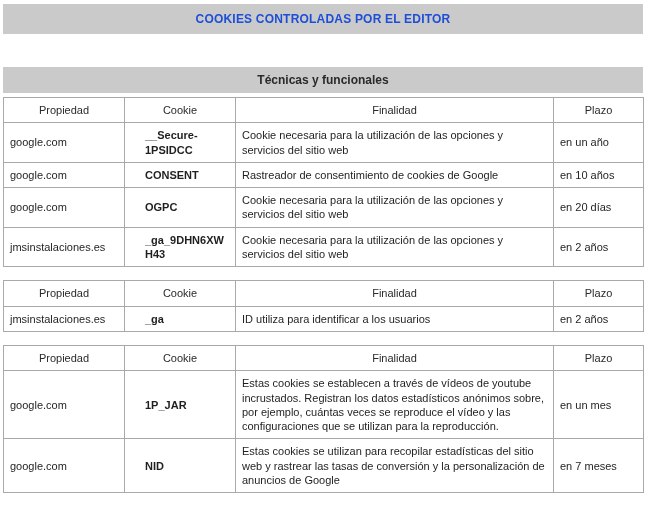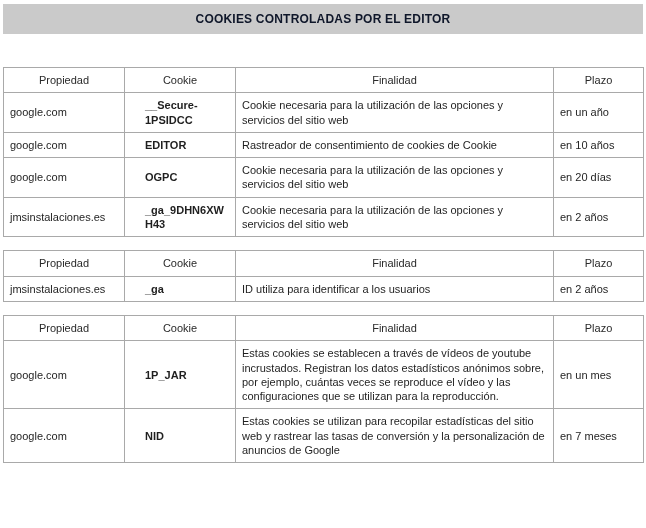--- a/index.html
+++ b/index.html
@@ -10,21 +10,21 @@
     color: #1f1f1f;
   }
   .page {
     width: 646px;
     height: 528px;
     padding: 4px 3px 0 3px;
     overflow: hidden;
   }
   .title-bar {
     background: #cacaca;
-    color: #0f172a;
+    color: #1d4ed8;
     font-size: 12px;
     font-weight: bold;
     text-align: center;
     padding: 8px 0;
     letter-spacing: 0.2px;
     margin-bottom: 33px;
   }
   .section-bar {
     background: #cacaca;
     color: #2a2a2a;
@@ -66,20 +66,21 @@
   td { text-align: left; }
 </style>
 </head>
 <body>
 
 <div class="page">
 
   <div class="title-bar">COOKIES CONTROLADAS POR EL EDITOR</div>
 
   <div class="section">
+    <div class="section-bar">Técnicas y funcionales</div>
     <table>
       <colgroup>
           <col class="c1">
           <col class="c2">
           <col class="c3">
           <col class="c4">
         </colgroup>
       <thead>
         <tr>
           <th>Propiedad</th>
@@ -90,22 +91,22 @@
       </thead>
       <tbody>
         <tr>
           <td>google.com</td>
           <td class="cookie">__Secure-1PSIDCC</td>
           <td>Cookie necesaria para la utilización de las opciones y servicios del sitio web</td>
           <td>en un año</td>
         </tr>
         <tr>
           <td>google.com</td>
-          <td class="cookie">EDITOR</td>
-          <td>Rastreador de consentimiento de cookies de Cookie</td>
+          <td class="cookie">CONSENT</td>
+          <td>Rastreador de consentimiento de cookies de Google</td>
           <td>en 10 años</td>
         </tr>
         <tr>
           <td>google.com</td>
           <td class="cookie">OGPC</td>
           <td>Cookie necesaria para la utilización de las opciones y servicios del sitio web</td>
           <td>en 20 días</td>
         </tr>
         <tr>
           <td>jmsinstalaciones.es</td>

